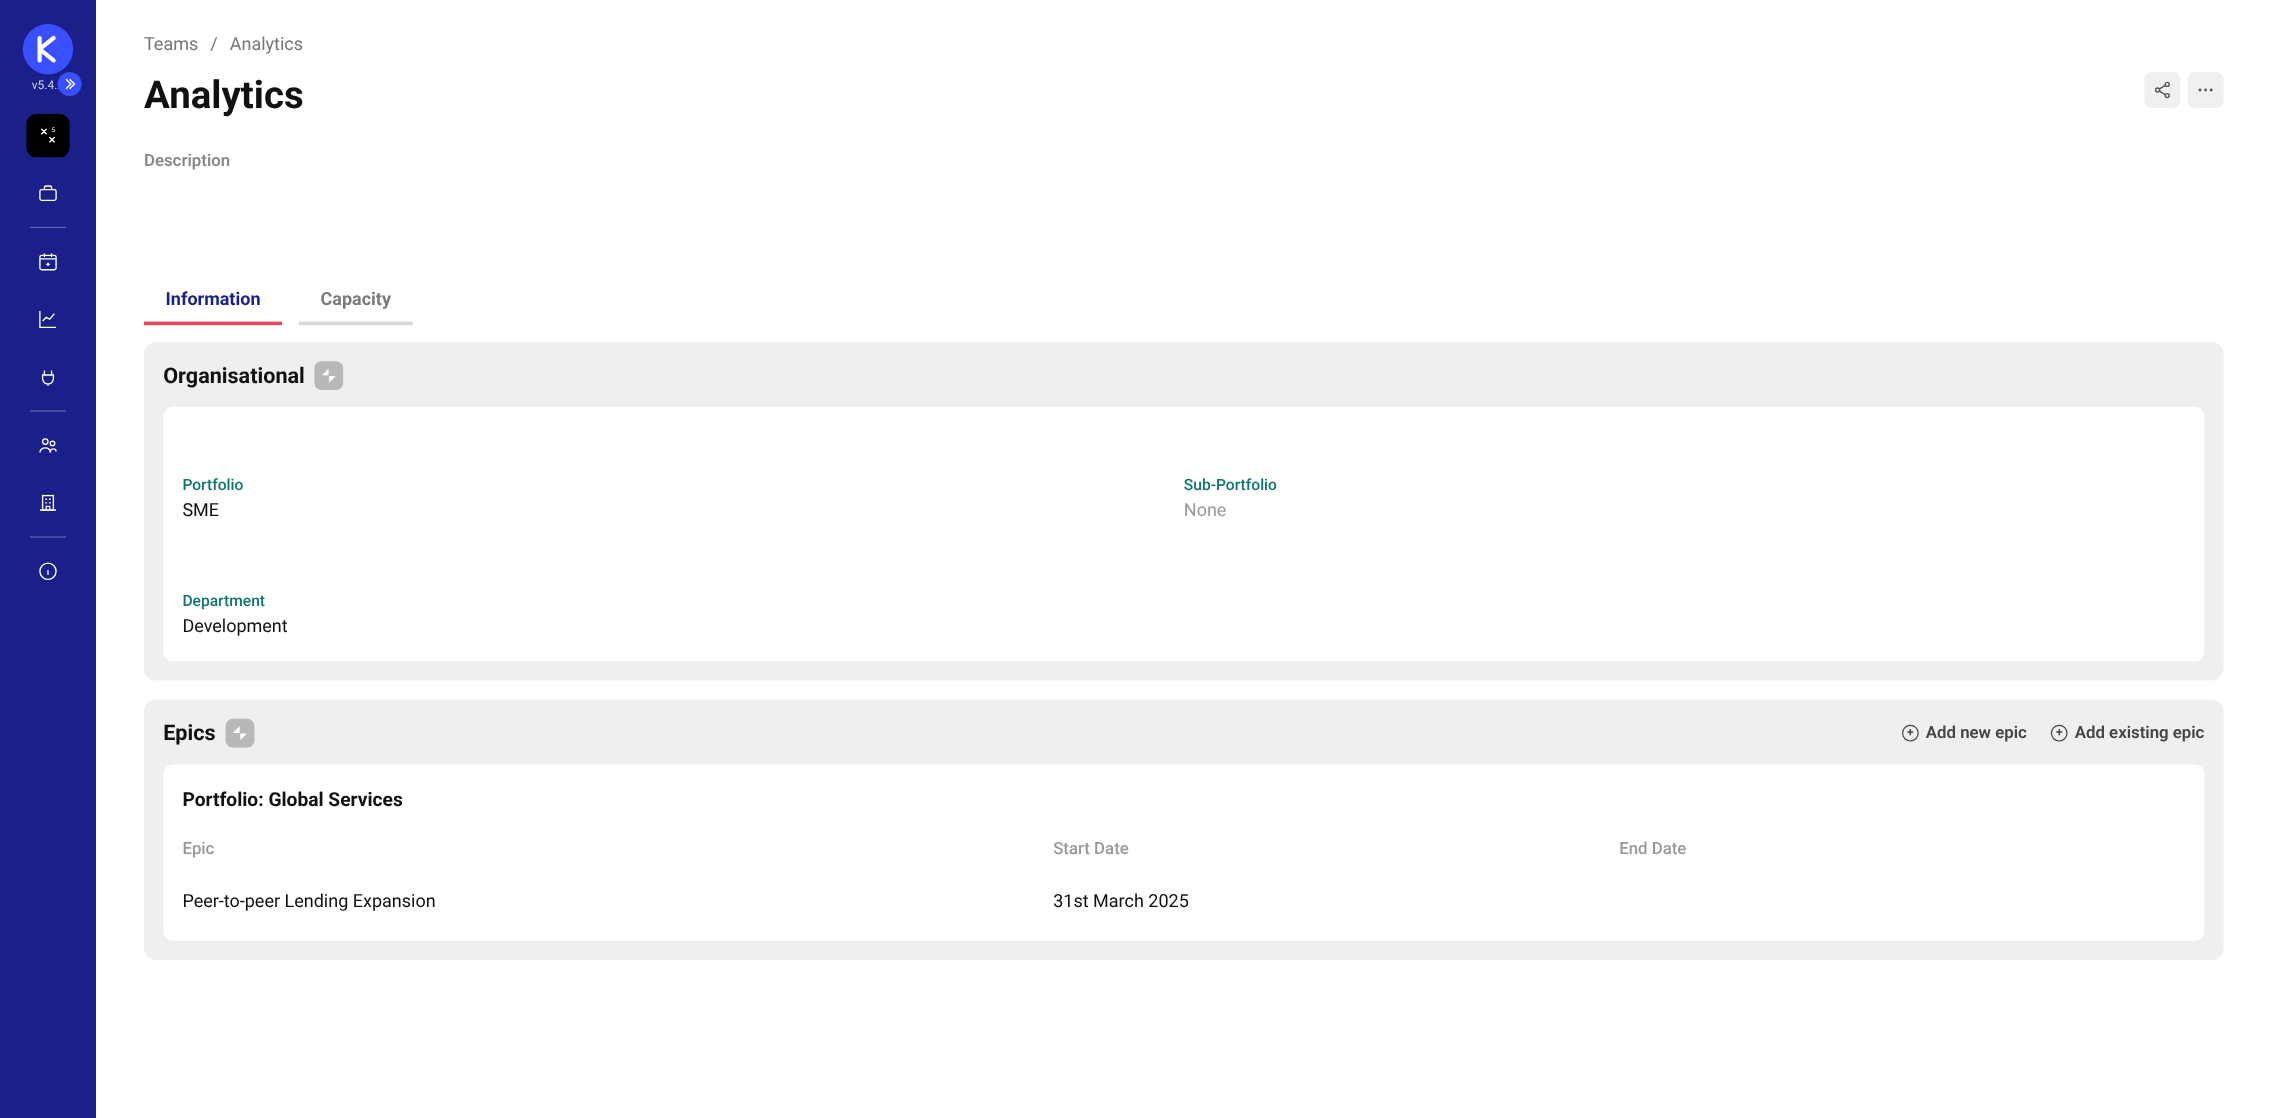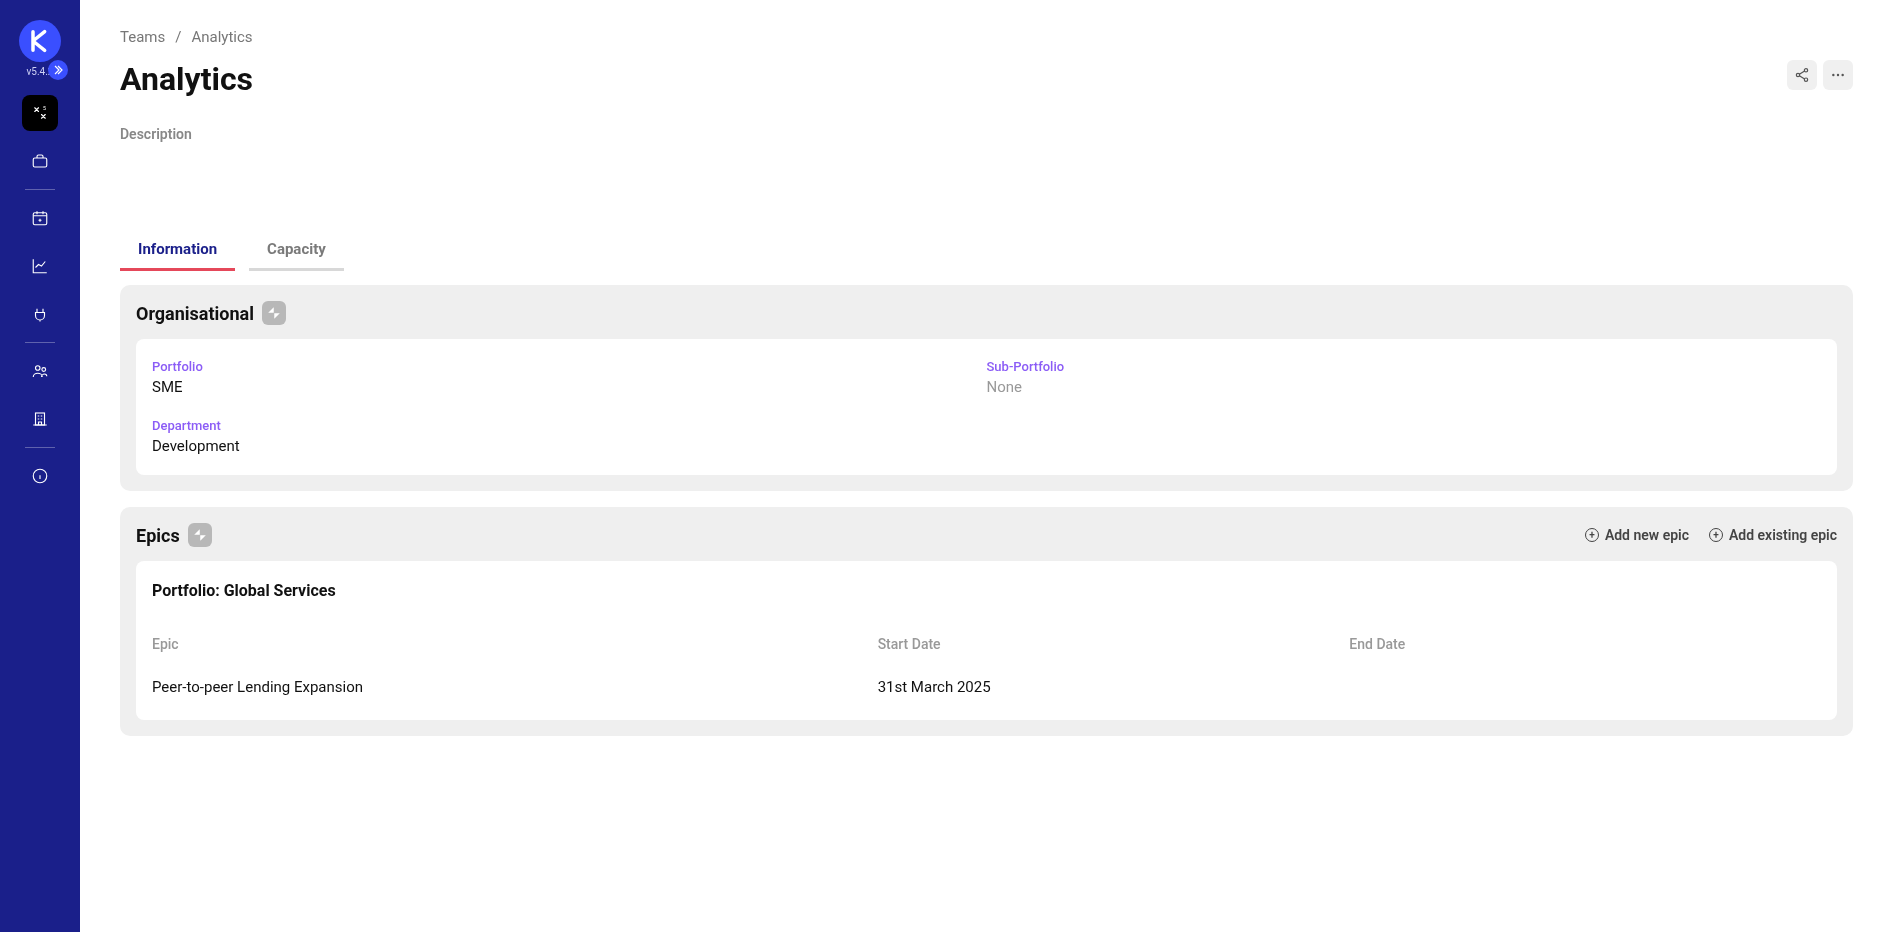--- a/index.html
+++ b/index.html
@@ -36,25 +36,25 @@
 .card-head { display:flex; align-items:center; justify-content:space-between; margin-bottom:14px;text-align:right; }
 .card-head-left { display:flex; align-items:center; gap:8px; }
 .card-title { font-weight:700; font-size:18px; }
 .collapse-btn { width:24px; height:24px; background:#b8b8b8; border-radius:6px; display:flex; align-items:center; justify-content:center; cursor:pointer; }
 .card-head-right { display:flex; gap:20px; }
 .action-link { display:flex; align-items:center; gap:6px; font-size:14px; font-weight:600; color:#444; cursor:pointer; }
 .plus-circ { width:14px; height:14px; border:1.5px solid #444; border-radius:50%; display:flex; align-items:center; justify-content:center; font-size:10px; line-height:1; }
 
 .inner { background:#fff; border-radius:8px; padding:20px 16px; }
 .org-grid { display:grid; grid-template-columns:1fr 1fr; row-gap:22px; }
-.field-label { font-size:13px; color:#8b5cf6; font-weight:500; margin-bottom:4px; }
+.field-label { font-size:13px; color:#0f766e; font-weight:500; margin-bottom:4px;margin-top:38px; }
 .field-value { font-size:15px; }
 .field-value.none { color:#999; }
 
-.port-title { font-weight:700; font-size:16px; margin-bottom:32px; }
+.port-title { font-weight:700; font-size:16px; margin-bottom:20px; }
 .epic-head, .epic-row { display:grid; grid-template-columns:4fr 2.6fr 2.6fr; padding:4px 0; }
 .epic-head { color:#999; font-size:14px; font-weight:500; margin-bottom:18px; }
 .epic-row { font-size:15px; }
 </style>
 </head>
 <body>
 
 <div class="app">
   <div class="sidebar">
     <div class="logo">

